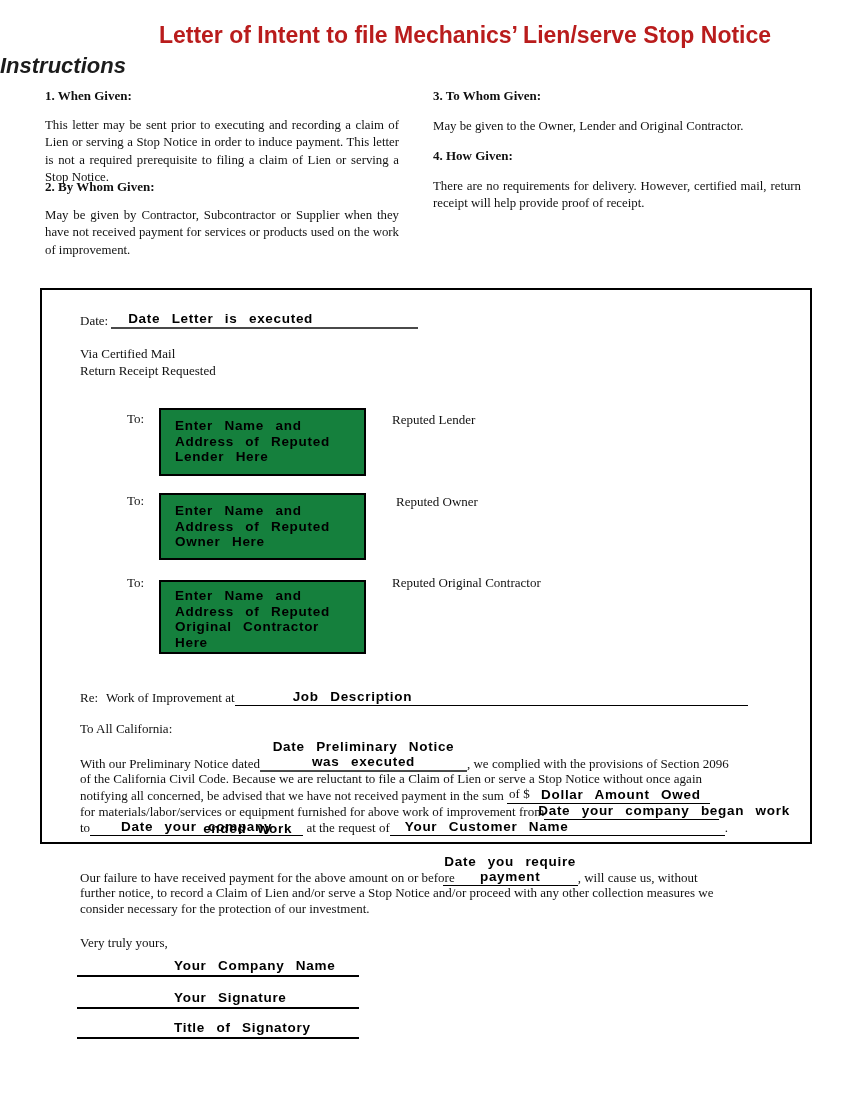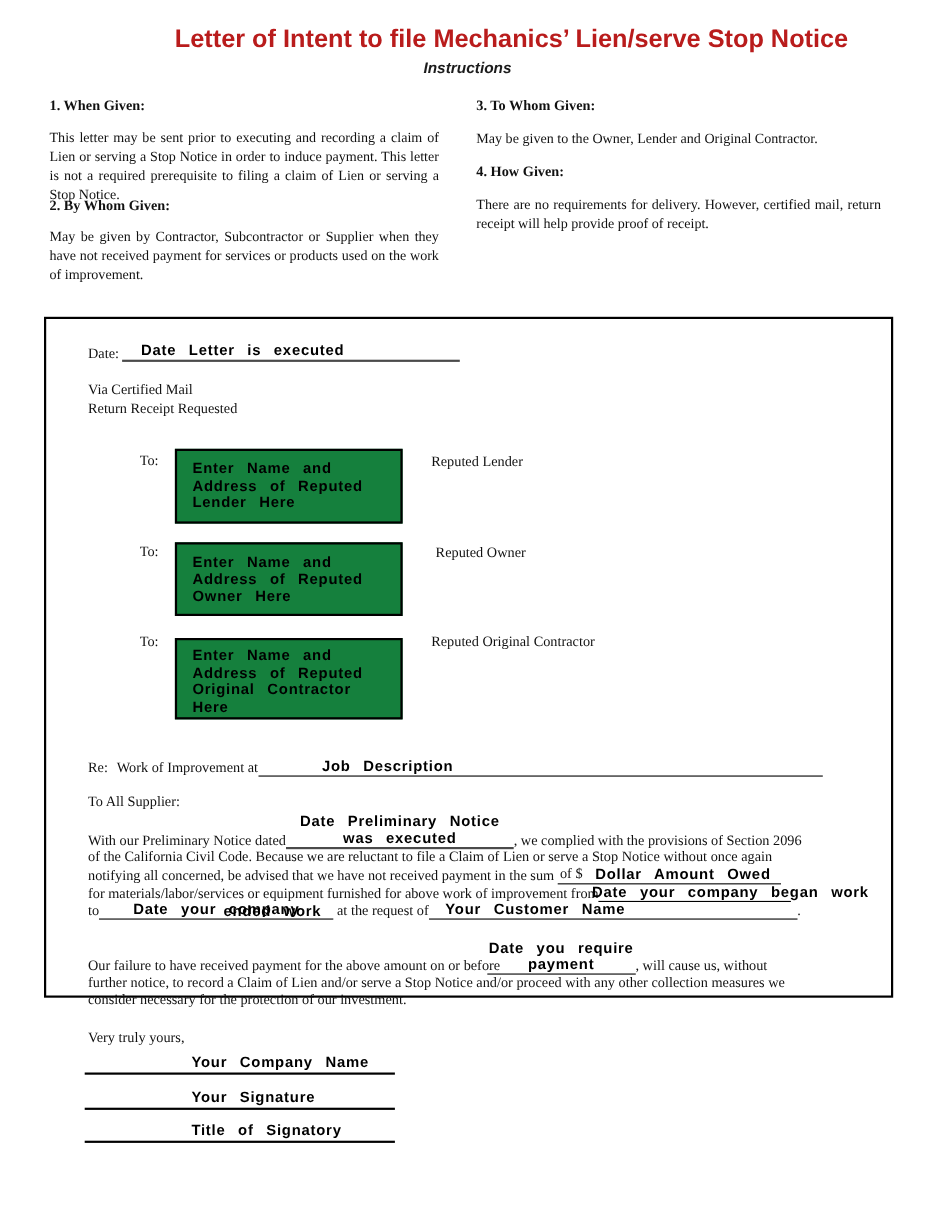--- a/index.html
+++ b/index.html
@@ -2,27 +2,27 @@
 <html><head>
 <meta charset="utf-8">
 <style>
   * { margin:0; padding:0; box-sizing:border-box; }
   html,body { background:#fff; }
   body { width:850px; height:1100px; font-family:"Liberation Serif",serif; color:#111; }
   .page { position:relative; width:850px; height:1100px; background:#fff; overflow:hidden; }
 
   .title { position:absolute; top:22px; left:0; width:100%; text-align:center;
            font-family:"Liberation Sans",sans-serif; font-weight:bold; font-size:23px; color:#b91c1c;margin-left:40px; }
-  .subtitle { position:absolute; top:53px; left:0; width:100%; text-align:center;
-              font-family:"Liberation Sans",sans-serif; font-weight:bold; font-style:italic; font-size:14px; color:#1c1c1c; }
+  .subtitle { position:absolute; top:53px; left:0; width:100%; 
+              font-family:"Liberation Sans",sans-serif; font-weight:bold; font-style:italic; font-size:22px; color:#1c1c1c; }
 
   .ins-h { position:absolute; font-weight:bold; font-size:13px; white-space:nowrap; }
   .ins-p { position:absolute; font-size:12.8px; line-height:17.3px; text-align:justify; }
 
-  .lbox { position:absolute; left:40px; top:288px; width:772px; height:619px; border:2px solid #000; background:#fff; }
+  .lbox { position:absolute; left:40px; top:288px; width:772px; height:556px; border:2px solid #000; background:#fff; }
 
   .line { position:absolute; white-space:nowrap; font-size:13px; }
   .serif { font-size:13px; }
 
   .blank { display:inline-block; position:relative; height:17px; border-bottom:1.6px solid #000; vertical-align:-4px; }
   .blank.thick { border-bottom:2.2px solid #4a4a4a; }
   .ph { font-family:"Liberation Sans",sans-serif; font-weight:bold; font-size:13.5px;
         letter-spacing:0.7px; word-spacing:7px; white-space:nowrap; color:#000; }
   .on { position:absolute; bottom:1px; }
   .on-c { left:0; right:0; text-align:center; }
@@ -88,21 +88,21 @@
 Address of Reputed
 Original Contractor
 Here</span>
     </div>
     <div class="sidelabel" style="left:350px; top:285px;">Reputed Original Contractor</div>
 
     <div class="line" style="left:38px; top:399px;">
       <span>Re:</span><span style="margin-left:8px;">Work of Improvement at</span><span class="blank" style="width:513px;"><span class="ph on" style="left:58px;">Job Description</span></span>
     </div>
 
-    <div class="line" style="left:38px; top:431px;">To All Supplier:</div>
+    <div class="line" style="left:38px; top:431px;">To All California:</div>
 
     <div class="line" style="left:38px; top:465px;">
       <span>With our Preliminary Notice dated</span><span class="blank thick" style="width:207px;"><span class="ph above">Date Preliminary Notice</span><span class="ph on on-c">was executed</span></span><span>, we complied with the provisions of Section 2096</span>
     </div>
     <div class="line" style="left:38px; top:481px;">of the California Civil Code. Because we are reluctant to file a Claim of Lien or serve a Stop Notice  without once again</div>
     <div class="line" style="left:38px; top:497px;">
       <span>notifying all concerned, be advised that we have not received payment in the sum</span>
       <span class="blank" style="width:203px;"><span class="pfx">of $</span><span class="ph on" style="left:34px;">Dollar Amount Owed</span></span>
     </div>
     <div class="line" style="left:38px; top:513px;">

